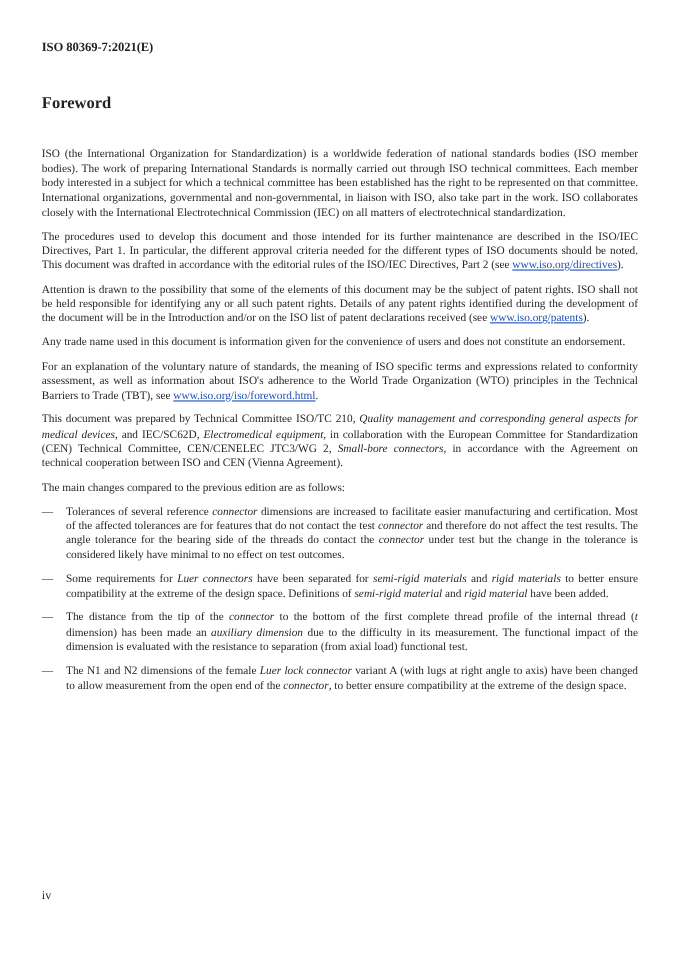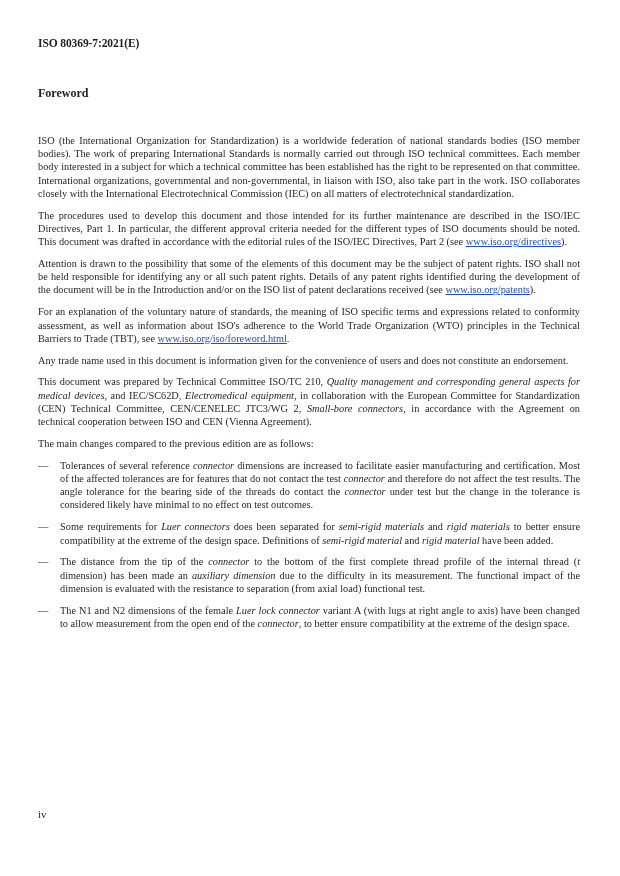--- a/index.html
+++ b/index.html
@@ -28,21 +28,21 @@
       font-weight: bold;
       font-size: 11.5px;
       letter-spacing: -0.1px;
       font-family: Liberation Serif, serif;
     }
     .title {
       position: absolute;
       left: 38px;
       top: 86px;
       font-weight: bold;
-      font-size: 12px;
+      font-size: 15px;
       margin: 0;
     }
     .body-text {
       position: absolute;
       left: 38px;
       top: 134px;
       width: 542px;
       font-size: 10.3px;
       line-height: 13.2px;
     }
@@ -96,37 +96,37 @@
   <h1 class="title">Foreword</h1>
 
   <div class="body-text">
 
     <p>ISO (the International Organization for Standardization) is a worldwide federation of national standards bodies (ISO member bodies). The work of preparing International Standards is normally carried out through ISO technical committees. Each member body interested in a subject for which a technical committee has been established has the right to be represented on that committee. International organizations, governmental and non-governmental, in liaison with ISO, also take part in the work. ISO collaborates closely with the International Electrotechnical Commission (IEC) on all matters of electrotechnical standardization.</p>
 
     <p><span>The procedures used to develop this document and those intended for its further maintenance are described in the ISO/IEC Directives, Part 1. In particular, the different approval criteria needed for the different types of ISO documents should be noted. This document was drafted in accordance with the editorial rules of the ISO/IEC Directives, Part 2 (see </span><a>www.iso.org/directives</a><span>).</span></p>
 
     <p><span>Attention is drawn to the possibility that some of the elements of this document may be the subject of patent rights. ISO shall not be held responsible for identifying any or all such patent rights. Details of any patent rights identified during the development of the document will be in the Introduction and/or on the ISO list of patent declarations received (see </span><a>www.iso.org/patents</a><span>).</span></p>
 
+    <p>Any trade name used in this document is information given for the convenience of users and does not constitute an endorsement.</p>
+
     <p><span>For an explanation of the voluntary nature of standards, the meaning of ISO specific terms and expressions related to conformity assessment, as well as information about ISO's adherence to the World Trade Organization (WTO) principles in the Technical Barriers to Trade (TBT), see </span><a>www.iso.org/iso/foreword.html</a><span>.</span></p>
-
-    <p>Any trade name used in this document is information given for the convenience of users and does not constitute an endorsement.</p>
 
     <p><span>This document was prepared by Technical Committee ISO/TC 210, </span><em>Quality management and corresponding general aspects for medical devices</em><span>, and IEC/SC62D, </span><em>Electromedical equipment</em><span>, in collaboration with the European Committee for Standardization (CEN) Technical Committee, CEN/CENELEC JTC3/WG 2, </span><em>Small-bore connectors</em><span>, in accordance with the Agreement on technical cooperation between ISO and CEN (Vienna Agreement).</span></p>
 
 
     <p>The main changes compared to the previous edition are as follows:</p>
 
     <ul class="changes">
       <li>
         <span class="dash">—</span>
         <span>Tolerances of several reference </span><em>connector</em><span> dimensions are increased to facilitate easier manufacturing and certification. Most of the affected tolerances are for features that do not contact the test </span><em>connector</em><span> and therefore do not affect the test results. The angle tolerance for the bearing side of the threads do contact the </span><em>connector</em><span> under test but the change in the tolerance is considered likely have minimal to no effect on test outcomes.</span>
       </li>
       <li>
         <span class="dash">—</span>
-        <span>Some requirements for </span><em>Luer connectors</em><span> does been separated for </span><em>semi-rigid materials</em><span> and </span><em>rigid materials</em><span> to better ensure compatibility at the extreme of the design space. Definitions of </span><em>semi-rigid material</em><span> and </span><em>rigid material</em><span> have been added.</span>
+        <span>Some requirements for </span><em>Luer connectors</em><span> have been separated for </span><em>semi-rigid materials</em><span> and </span><em>rigid materials</em><span> to better ensure compatibility at the extreme of the design space. Definitions of </span><em>semi-rigid material</em><span> and </span><em>rigid material</em><span> have been added.</span>
       </li>
       <li>
         <span class="dash">—</span>
         <span>The distance from the tip of the </span><em>connector</em><span> to the bottom of the first complete thread profile of the internal thread (</span><em>t</em><span> dimension) has been made an </span><em>auxiliary dimension</em><span> due to the difficulty in its measurement. The functional impact of the dimension is evaluated with the resistance to separation (from axial load) functional test.</span>
       </li>
       <li>
         <span class="dash">—</span>
         <span>The N1 and N2 dimensions of the female </span><em>Luer lock connector</em><span> variant A (with lugs at right angle to axis) have been changed to allow measurement from the open end of the </span><em>connector</em><span>, to better ensure compatibility at the extreme of the design space.</span>
       </li>
     </ul>

